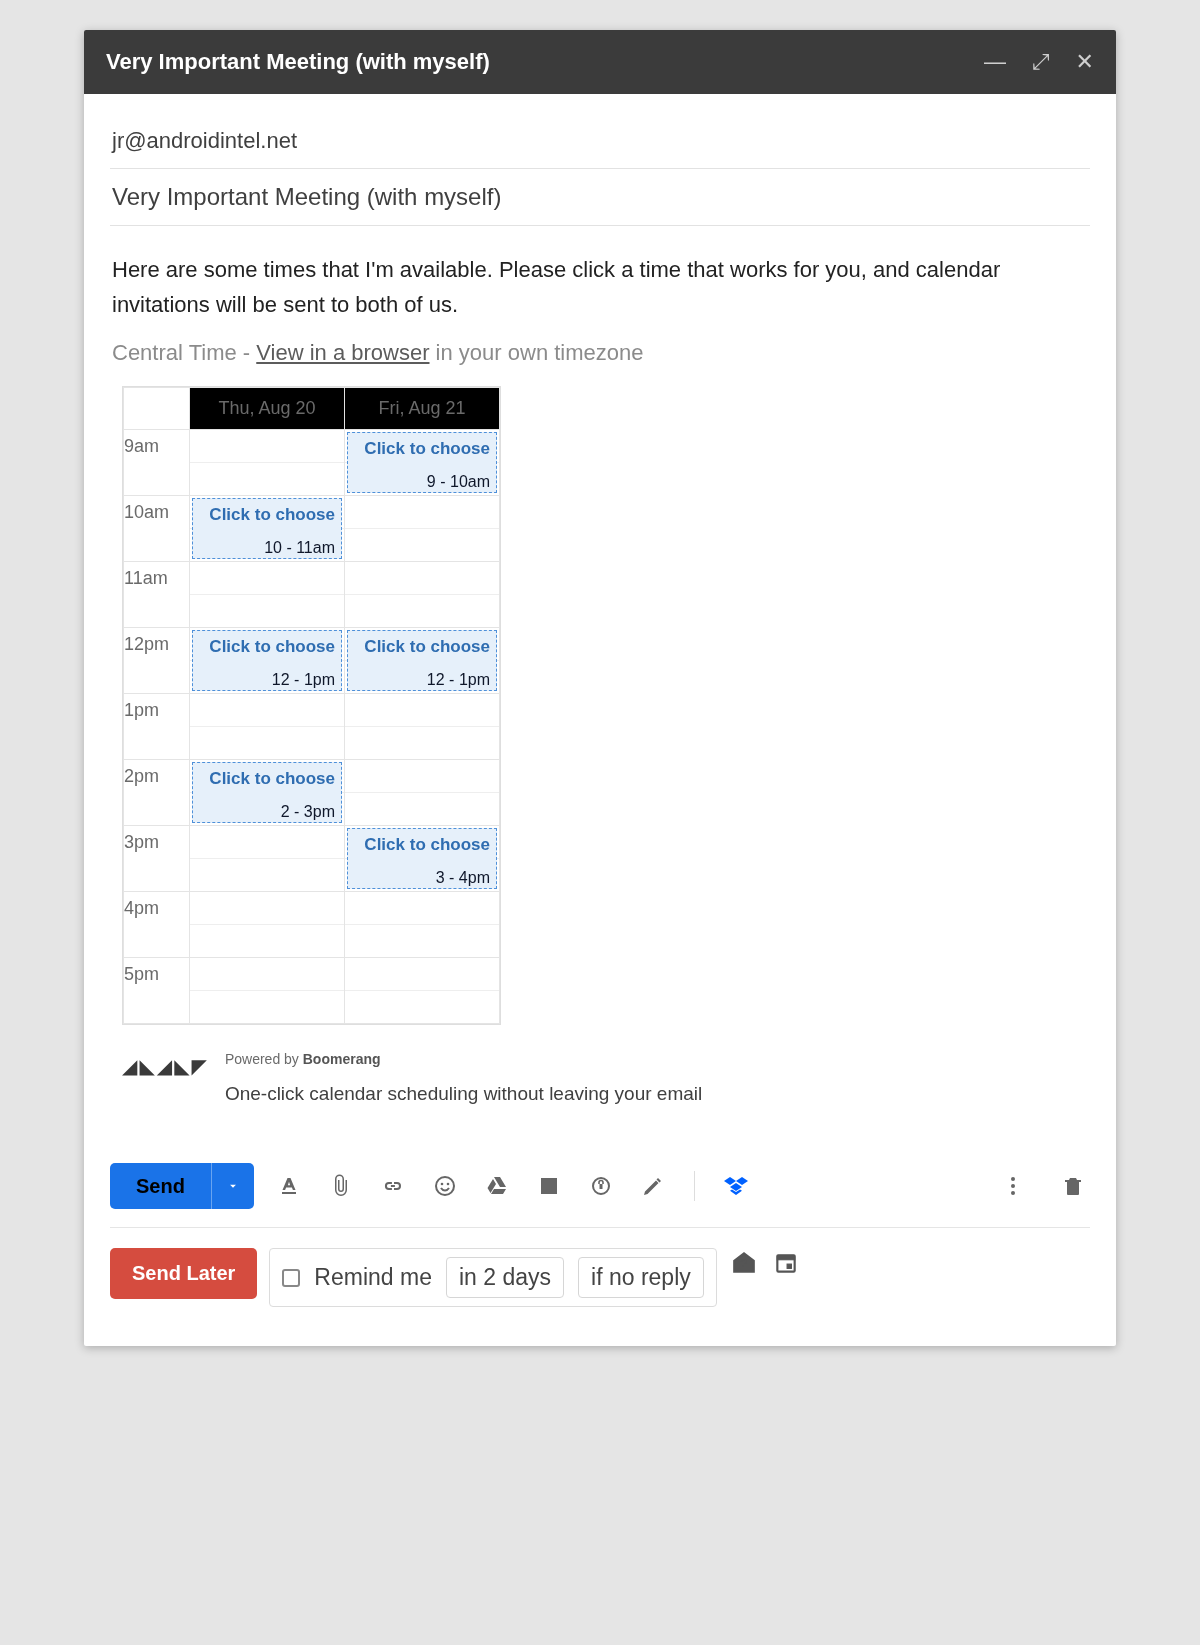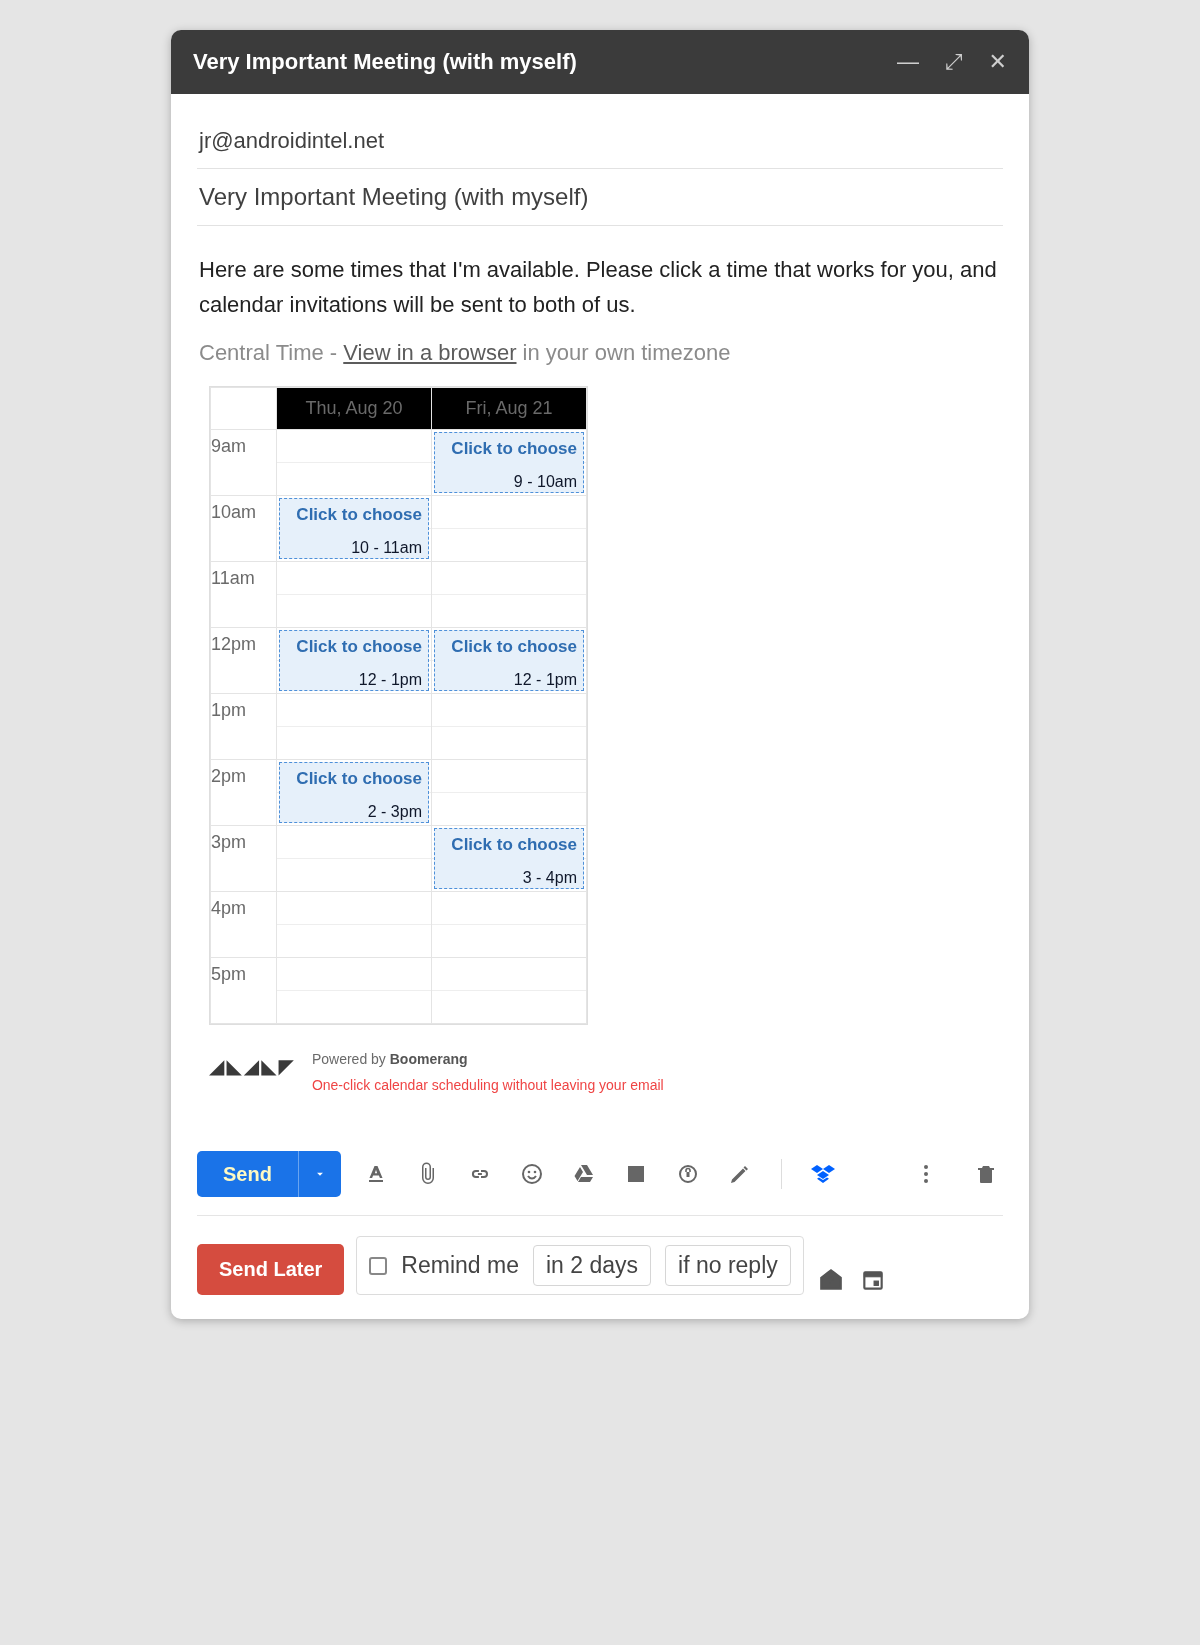--- a/index.html
+++ b/index.html
@@ -4,23 +4,23 @@
 <style>
   * { box-sizing: border-box; margin: 0; padding: 0; }
   body {
     font-family: Arial, Helvetica, sans-serif;
     background: #e5e5e5;
     display: flex;
     justify-content: center;
     padding: 30px 0;
   }
   .window {
-    width: 858px;
+    width: 1032px;
     background: #fff;
-    border-radius: 10px;
+    border-radius: 2px;
     overflow: hidden;
     box-shadow: 0 2px 10px rgba(0,0,0,.25);
   }
   
   .titlebar {
     background: #3b3b3b;
     color: #fff;
     display: flex;
     align-items: center;
     justify-content: space-between;
@@ -73,45 +73,45 @@
     padding: 6px 6px 4px 8px;
     cursor: pointer;
   }
   .slot .s-title { color: #2f6db1; font-weight: 700; font-size: 17px; }
   .slot .s-time  { color: #0f172a; font-size: 16px; margin-top: 14px; }
   
   .powered { display: flex; gap: 16px; align-items: flex-start; padding: 14px 2px 30px 12px; }
   .powered .logo { color:#3a3a3a; font-size:20px; letter-spacing:2px; padding-top:3px;}
   .powered .txt1 { color: #6a6a6a; font-size: 14px; }
   .powered .txt1 b { color: #555; }
-  .powered .txt2 { color: #ef4444; font-size: 14px; margin-top: 10px; }
+  .powered .txt2 { color: #404040; font-size: 19px; margin-top: 16px; }
   
   .toolbar {
     display: flex; align-items: center;
     padding: 18px 26px 18px;
     justify-content: space-between;
   }
   .toolbar-left { display: flex; align-items: center; gap: 18px; }
   .send-btn {
     display: inline-flex; align-items: stretch;
-    background: #1a73e8; color: #fef9c3; border-radius: 5px;
+    background: #1a73e8; color: #000000; border-radius: 5px;
     overflow: hidden; height: 46px;
   }
   .send-btn .lbl { display:flex; align-items:center; padding: 0 26px; font-size: 20px; font-weight: 700; cursor:pointer;}
   .send-btn .drop { display:flex; align-items:center; padding: 0 14px; border-left: 1px solid rgba(255,255,255,.35); cursor:pointer;}
   .tbicon { width: 34px; height: 34px; display:inline-flex; align-items:center; justify-content:center; color:#666; cursor:pointer;}
   .tbicon svg { width: 24px; height: 24px; fill: currentColor; }
   .divider { width:1px; height:30px; background:#ddd; margin: 0 6px;}
   .dropbox { color:#0061ff; }
   .toolbar-right { display:flex; gap: 26px; }
   
   .hr { height:1px; background:#e5e5e5; margin: 0 26px; }
   .bottombar {
-    display:flex; align-items:flex-end; gap: 12px;
-    padding: 20px 26px 24px;
+    display:flex; align-items:flex-start; gap: 12px;
+    padding: 20px 26px 39px;
   }
   .send-later {
     background:#d54c3f; color:#fff; font-weight:700; font-size:20px;
     border:none; border-radius:5px; padding: 14px 22px; cursor:pointer;
   }
   .remind-box {
     display:flex; align-items:center; gap:14px;
     border:1px solid #dcdcdc; border-radius:4px; padding: 8px 12px;
     font-size: 23px; color:#444; background:#fff;
   }

